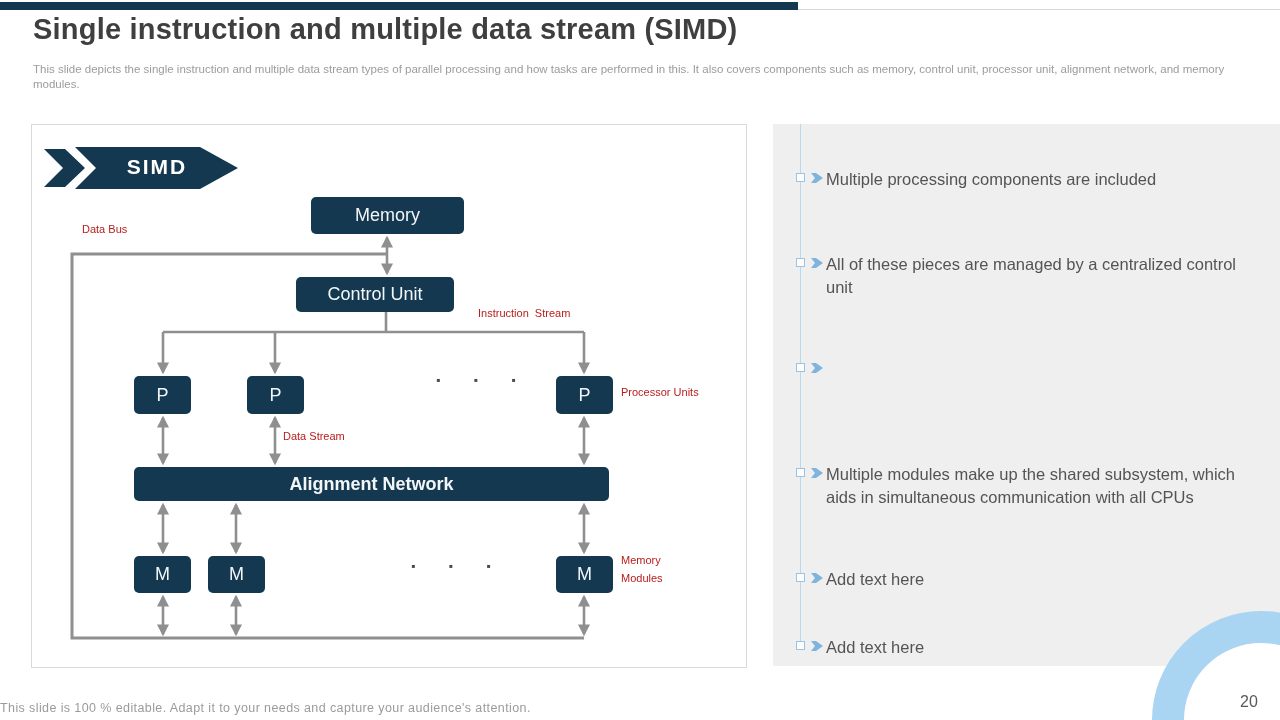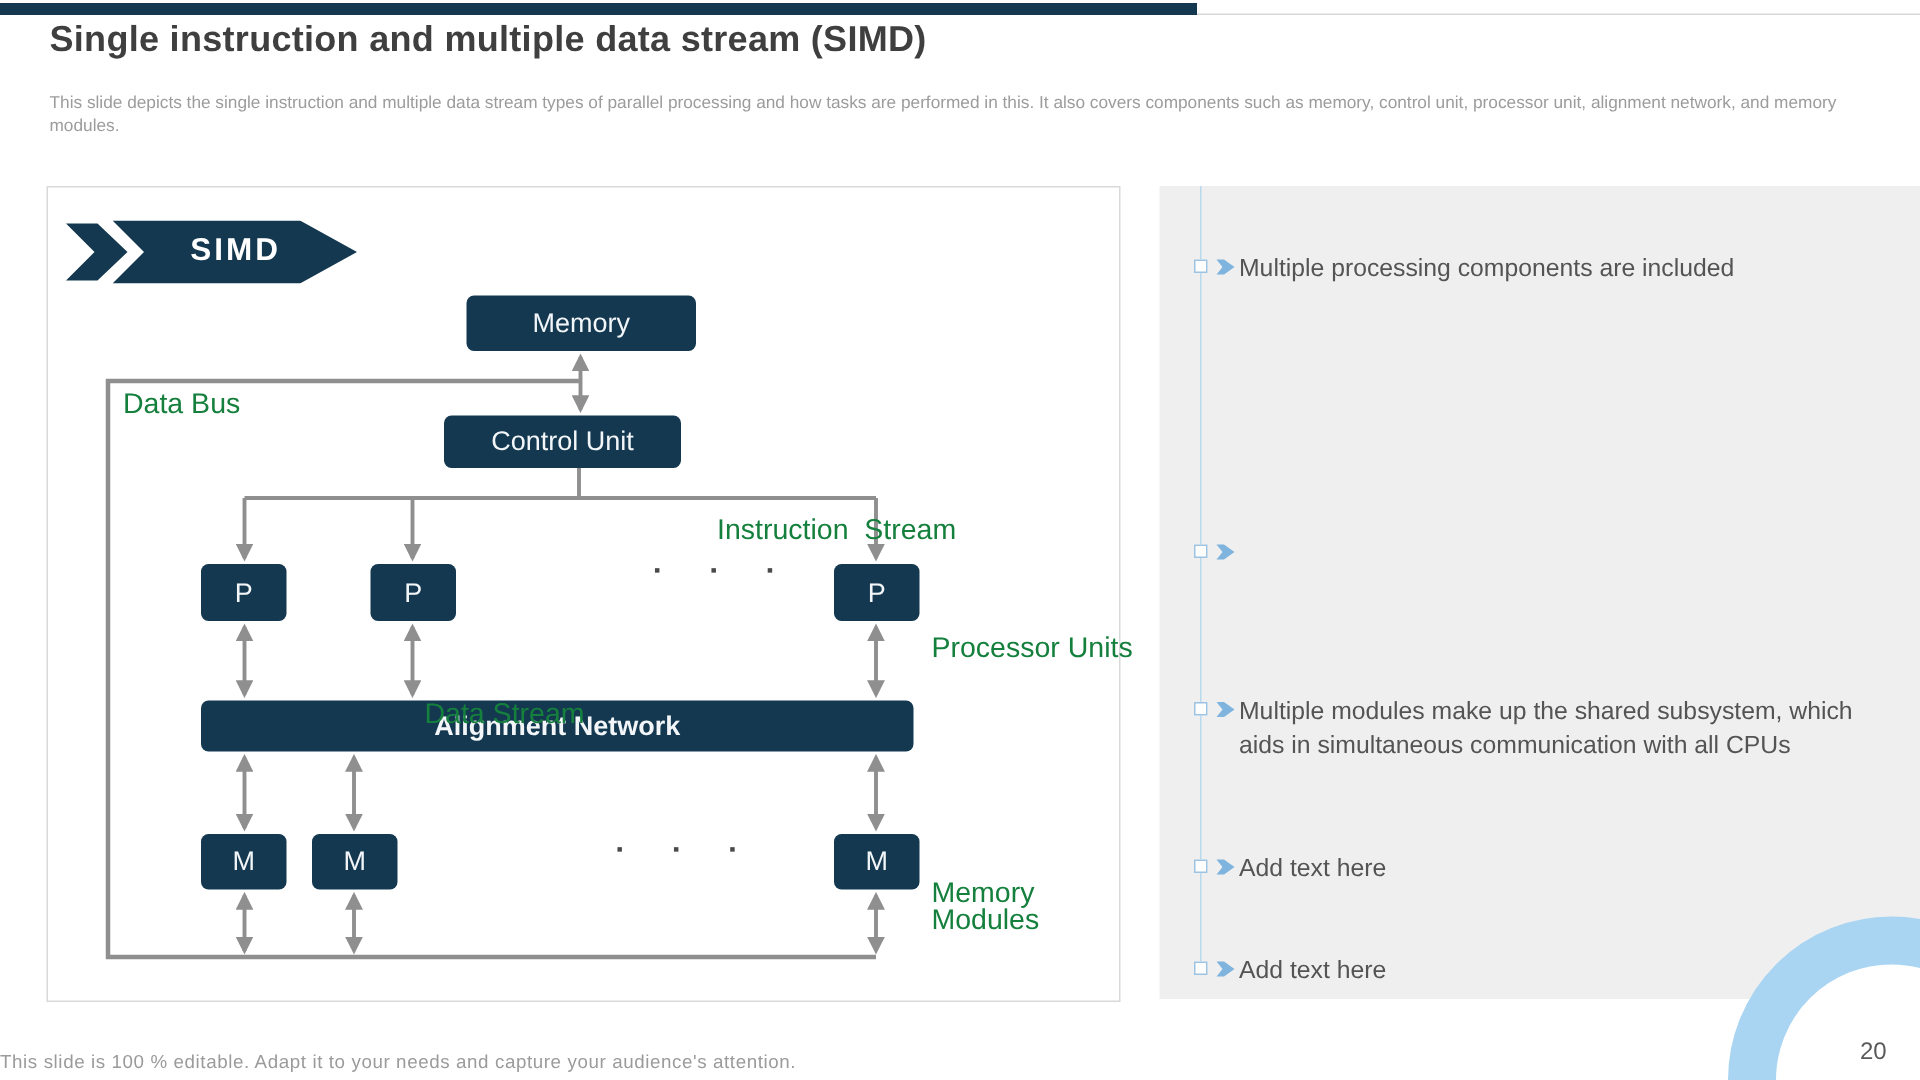--- a/index.html
+++ b/index.html
@@ -5,21 +5,21 @@
   * { margin:0; padding:0; box-sizing:border-box; }
   html,body { width:1280px; height:720px; overflow:hidden; background:#ffffff;
               font-family:"Liberation Sans", sans-serif; }
   .stage { position:relative; width:1280px; height:720px; background:#fff; }
 
   
   .topbar   { position:absolute; left:0; top:2px; width:798px; height:8px; background:#14384f; }
   .topline  { position:absolute; left:798px; top:9px; width:482px; height:1px; background:#d6d6d6; }
 
   
-  .title    { position:absolute; left:33px; top:13px; font-size:24px; font-weight:bold;
+  .title    { position:absolute; left:33px; top:13px; font-size:29px; font-weight:bold;
               color:#3f3f3f; letter-spacing:0.2px; }
   .subtitle { position:absolute; left:33px; top:62px; width:1216px; font-size:11.5px;
               line-height:15px; color:#9c9c9c; }
 
   
   .dpanel { position:absolute; left:31px; top:124px; width:716px; height:544px;
             background:#fff; border:1px solid #d9d9d9; }
   .dpanel .overlay { position:absolute; left:0; top:0; width:716px; height:544px; }
 
   .banner { position:absolute; left:12px; top:22px; width:196px; height:42px; }
@@ -31,21 +31,21 @@
   .box-memory  { left:279px; top:72px;  width:153px; height:37px; }
   .box-cu      { left:264px; top:152px; width:158px; height:35px; }
   .box-p1      { left:102px; top:251px; width:57px;  height:38px; }
   .box-p2      { left:215px; top:251px; width:57px;  height:38px; }
   .box-p3      { left:524px; top:251px; width:57px;  height:38px; }
   .box-an      { left:102px; top:342px; width:475px; height:34px;font-weight:bold; }
   .box-m1      { left:102px; top:431px; width:57px;  height:37px; }
   .box-m2      { left:176px; top:431px; width:57px;  height:37px; }
   .box-m3      { left:524px; top:431px; width:57px;  height:37px; }
 
-  .dlabel { position:absolute; color:#15803d; font-size:19px; white-space:pre;margin-top:36px; }
+  .dlabel { position:absolute; color:#b91c1c; font-size:11px; white-space:pre; }
   .lbl-databus   { left:50px;  top:98px;  }
   .lbl-instream  { left:446px; top:182px; }
   .lbl-datastream{ left:251px; top:305px; }
   .lbl-procunits { left:589px; top:261px; }
   .lbl-memmods   { left:589px; top:426px; width:72px; white-space:normal; line-height:18px; }
   .dots { position:absolute; color:#4a4a4a; font-size:12px; letter-spacing:15px; }
   .dots-p { left:404px; top:248px; }
   .dots-m { left:379px; top:434px; }
 
   
@@ -140,20 +140,27 @@
     <div class="vline"></div>
 
     <div class="bullet" style="top:44px">
       <span class="sq"></span>
       <svg class="chev" width="14" height="14" viewBox="0 0 14 14">
           <polygon points="1,2 6,2 13,7 6,12 1,12 5,7" fill="#7fb4de"></polygon>
         </svg>
       <span class="btxt">Multiple processing components are included</span>
     </div>
 
+    <div class="bullet" style="top:129px">
+      <span class="sq"></span>
+      <svg class="chev" width="14" height="14" viewBox="0 0 14 14">
+          <polygon points="1,2 6,2 13,7 6,12 1,12 5,7" fill="#7fb4de"></polygon>
+        </svg>
+      <span class="btxt">All of these pieces are managed by a centralized control unit</span>
+    </div>
 
     <div class="bullet" style="top:234px">
       <span class="sq"></span>
       <svg class="chev" width="14" height="14" viewBox="0 0 14 14">
           <polygon points="1,2 6,2 13,7 6,12 1,12 5,7" fill="#7fb4de"></polygon>
         </svg>
     </div>
 
     <div class="bullet" style="top:339px">
       <span class="sq"></span>

